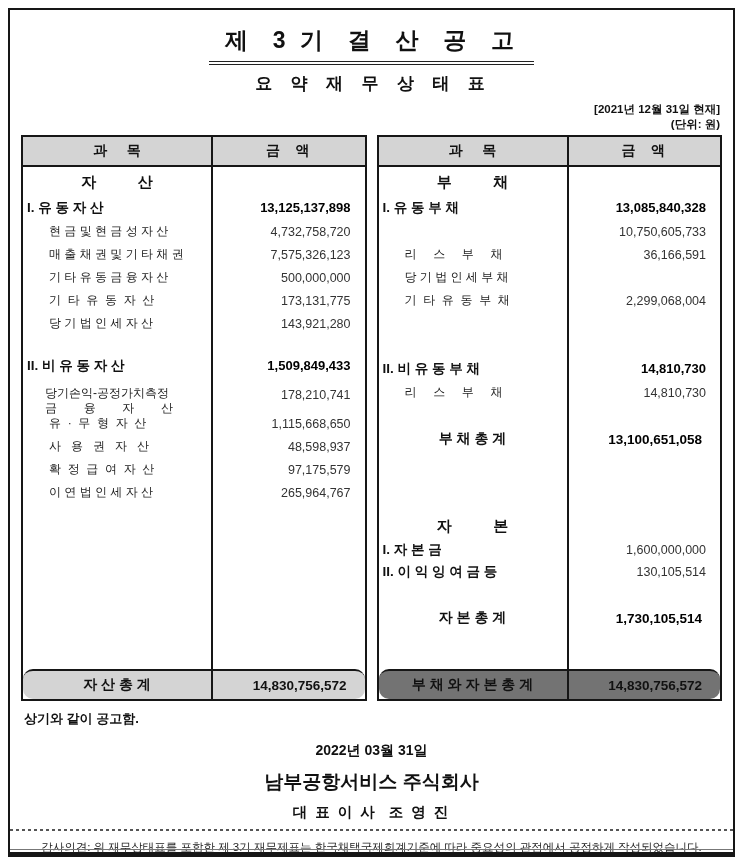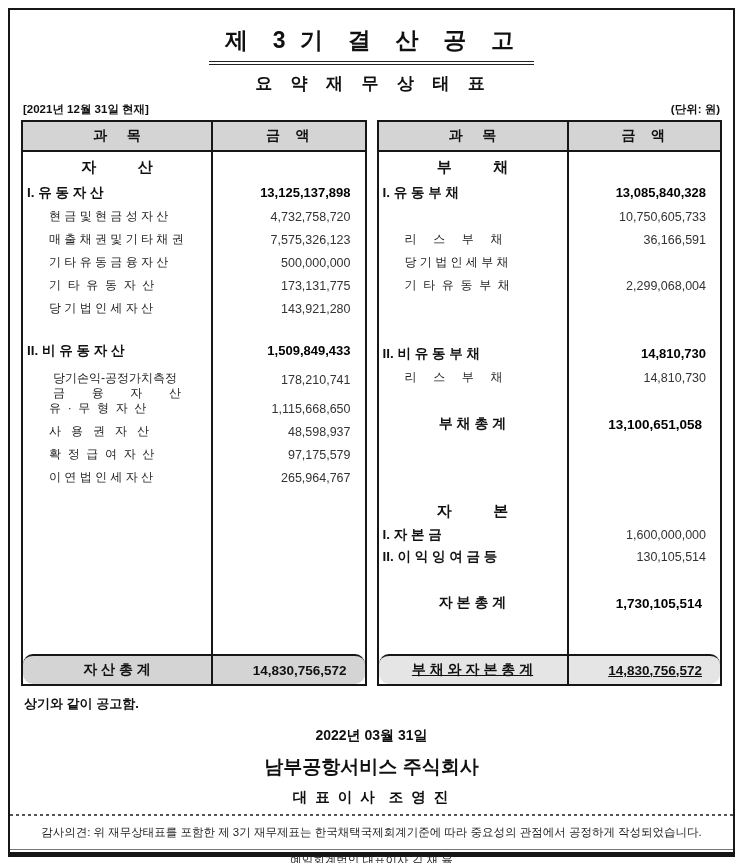--- a/index.html
+++ b/index.html
@@ -13,21 +13,21 @@
     border:2px solid #161616; border-bottom-width:5px;
   }
   .title-wrap { text-align:center; margin-top:15px; }
   .title {
     display:inline-block; font-size:23px; font-weight:bold; letter-spacing:4px;
     padding:0 16px 5px 16px; border-bottom:4px double #222; white-space:pre;
   }
   .subtitle { font-size:17px; font-weight:bold; letter-spacing:3px; margin-top:7px; white-space:pre; }
   .meta-row {
     display:flex; justify-content:space-between; align-items:flex-end;
-    margin:7px 13px 3px 13px; font-size:11.5px; font-weight:bold;
+    margin:7px 13px 3px 13px; font-size:11.5px; font-weight:bold;flex-direction:column;
   }
   .tables { display:flex; gap:10px; margin:0 11px; }
   .fin-table {
     flex:1; height:566px; border:2px solid #161616; position:relative;
     display:flex; flex-direction:column; background:#fff;
   }
   .vline { position:absolute; top:0; bottom:0; left:188px; width:2px; background:#161616; }
   .t-row { display:flex; align-items:center; flex:none; }
   .c1 { width:188px; flex:none; display:flex; align-items:center; }
   .c2 { flex:1; display:flex; align-items:center; justify-content:flex-end; padding-right:14px; }
@@ -41,21 +41,21 @@
   .main { height:25px; }
   .main .lbl { font-weight:bold; font-size:13.5px; padding-left:4px; }
   .main .c2 { font-weight:bold; font-size:13px; color:#000; }
   .main2 { height:22px; }
   .main2 .lbl { font-weight:bold; font-size:13.5px; padding-left:4px; }
   .main2 .c2 { font-size:12.5px; color:#333; }
   .sub { height:23px; }
   .sub .lbl { font-size:12px; color:#222; padding-left:26px; }
   .sub .c2 { font-size:12.5px; color:#333; }
   .sub2 { height:34px; }
-  .sub2 .lbl { font-size:12px; color:#222; padding-left:30px; line-height:15px;margin-top:11px; }
+  .sub2 .lbl { font-size:12px; color:#222; padding-left:22px; line-height:15px;margin-top:11px; }
   .sub2 .c2 { font-size:12.5px; color:#333; }
   .totalc { height:26px; }
   .totalc .c1 { justify-content:center; }
   .totalc .lbl { font-weight:bold; font-size:14px; }
   .totalc .c2 { font-weight:bold; font-size:13.5px; padding-right:18px; color:#000; }
   .spacer-sm { height:18px; } .spacer-md { height:22px; }
   .spacer-lg { height:44px; } .spacer-xl { height:62px; }
   .t-foot { height:30px; background:#d4d4d4; border-top:2px solid #161616; margin-top:auto;border-radius:10px; }
   .t-foot .c1 { justify-content:center; font-weight:bold; font-size:14px; }
   .t-foot .c2 { font-weight:bold; font-size:13.5px; padding-right:18px; }
@@ -210,21 +210,21 @@
             <div class="t-row main2">
               <div class="c1"><div class="lbl">II. 이 익 잉 여 금 등</div></div>
               <div class="c2">130,105,514</div>
             </div>
             <div class="t-row spacer-md"></div>
             <div class="t-row totalc">
               <div class="c1"><div class="lbl">자 본 총 계</div></div>
               <div class="c2">1,730,105,514</div>
             </div>
           </div>
-          <div class="t-row t-foot" style="background: #e5e5e5; text-decoration: underline;">
+          <div class="t-row t-foot" style="background: #737373;">
             <div class="c1">부 채 와 자 본 총 계</div>
             <div class="c2">14,830,756,572</div>
           </div>
           <div class="vline"></div>
         </div>
     </div>
 
     <div class="notice">상기와 같이 공고함.</div>
     <div class="sign-date">2022년 03월 31일</div>
     <div class="company">남부공항서비스 주식회사</div>

